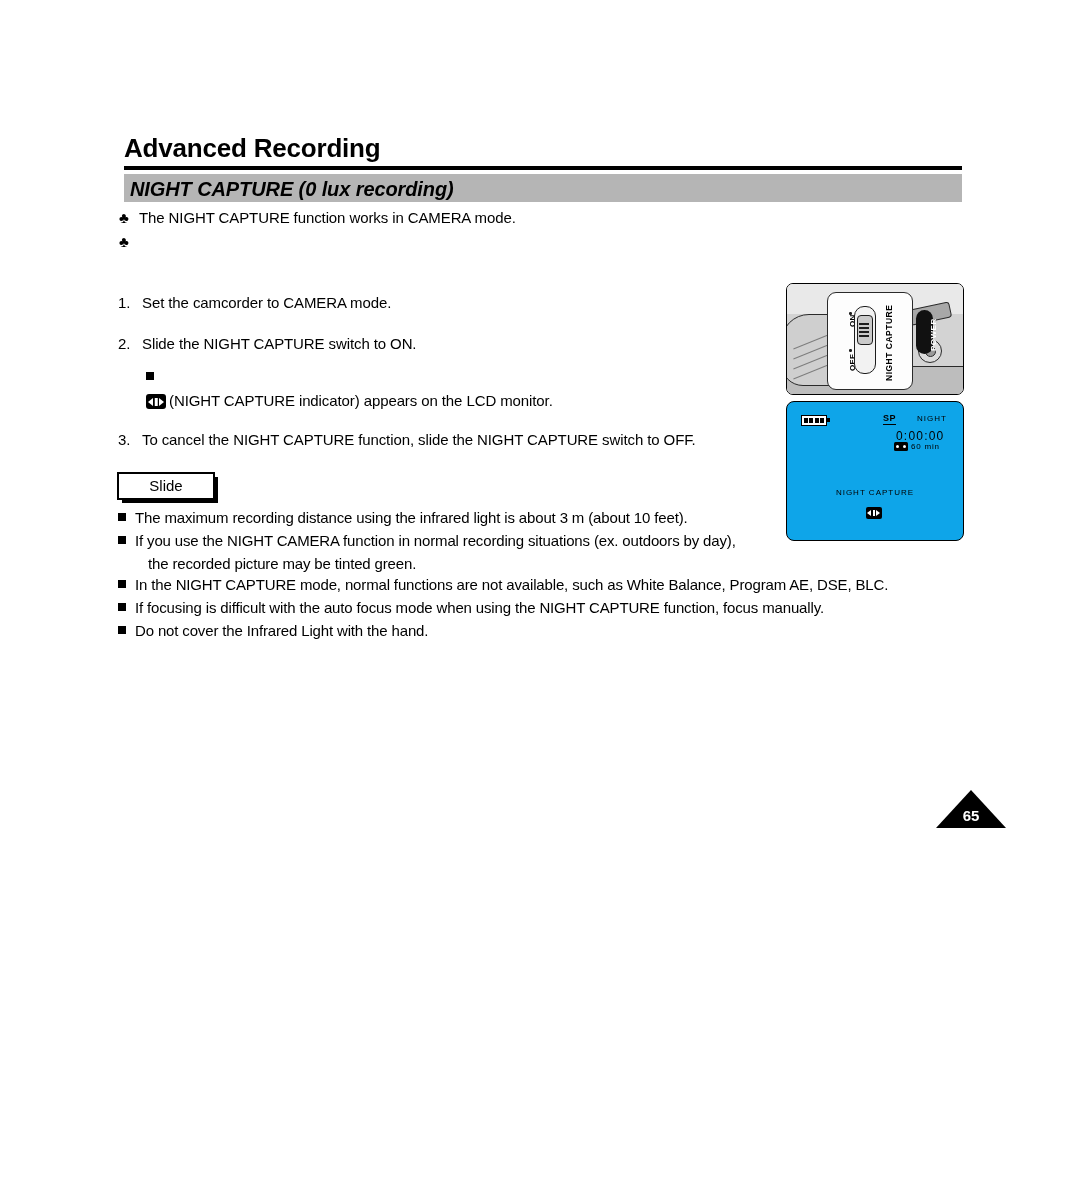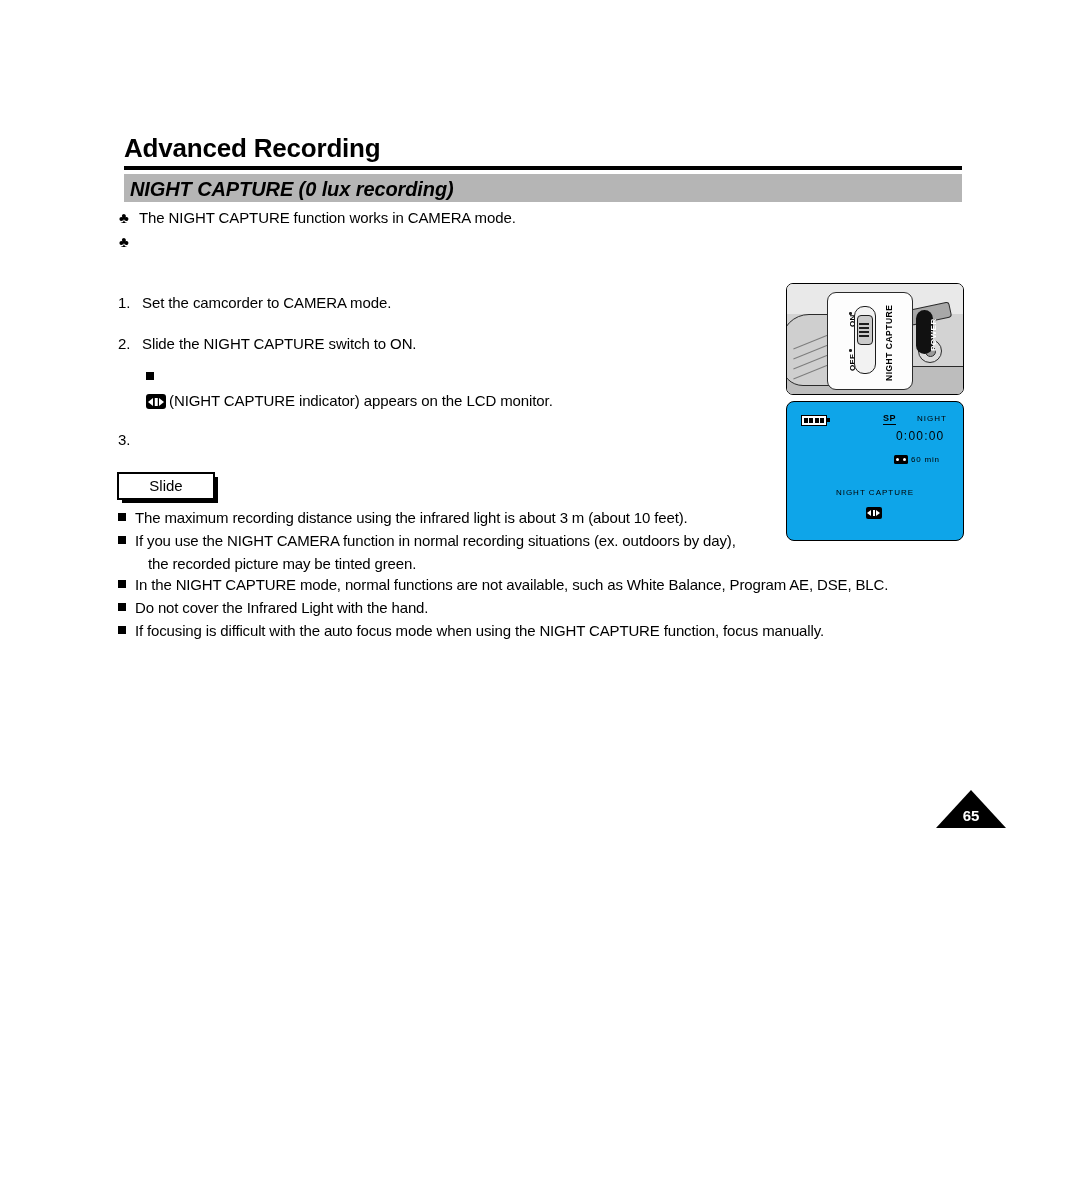--- a/index.html
+++ b/index.html
@@ -495,21 +495,20 @@
     left: 109px;
     top: 27px;
     font-size: 12px;
     letter-spacing: 1.2px;
   }
   .lcd-taperow {
     position: absolute;
     left: 107px;
     top: 40px;
     display: flex;
-    margin-top: 13px;
   }
   .tape-icon {
     width: 14px;
     height: 9px;
     background: #000;
     border-radius: 1.5px;
     position: relative;
     margin-right: 3px;
   }
   .tape-icon::before,
@@ -614,20 +613,21 @@
       <div class="substep-text">
         <span class="nc-glyph"><span></span></span><span>(NIGHT CAPTURE indicator) appears on the LCD monitor.</span>
       </div>
     </div>
 
 
     <div class="step-gap-sm"></div>
 
     <div class="step">
       <div class="step-num">3.</div>
+      <div class="step-text">To cancel the NIGHT CAPTURE function, slide the NIGHT CAPTURE switch to OFF.</div>
     </div>
 
   </div>
 
   <div class="notes-wrap">
     <div class="notes-shadow"></div>
     <div class="notes-box">
       <span class="notes-label">Slide</span>
     </div>
   </div>
@@ -653,28 +653,28 @@
       <div class="note-bullet">
           <i></i>
         </div>
       <div class="note-text">In the NIGHT CAPTURE mode, normal functions are not available, such as White Balance, Program AE, DSE, BLC.</div>
     </div>
 
     <div class="note-row">
       <div class="note-bullet">
           <i></i>
         </div>
-      <div class="note-text">Do not cover the Infrared Light with the hand.</div>
+      <div class="note-text">If focusing is difficult with the auto focus mode when using the NIGHT CAPTURE function, focus manually.</div>
     </div>
 
     <div class="note-row">
       <div class="note-bullet">
           <i></i>
         </div>
-      <div class="note-text">If focusing is difficult with the auto focus mode when using the NIGHT CAPTURE function, focus manually.</div>
+      <div class="note-text">Do not cover the Infrared Light with the hand.</div>
     </div>
 
   </div>
 
   <div class="photo">
     <div class="cam-body">
       <div class="cam-top"></div>
       <div class="cam-mid"></div>
       <div class="cam-low"></div>
       <div class="cam-grip">

